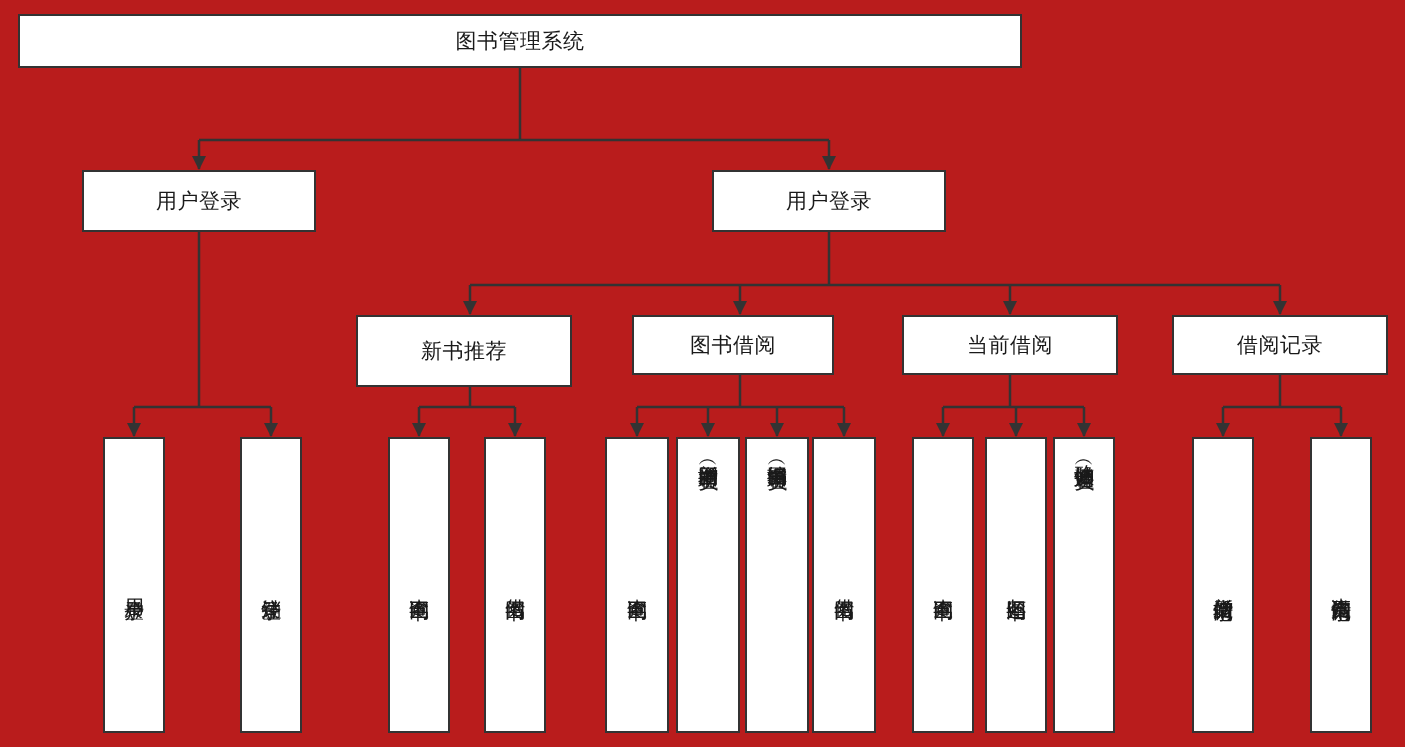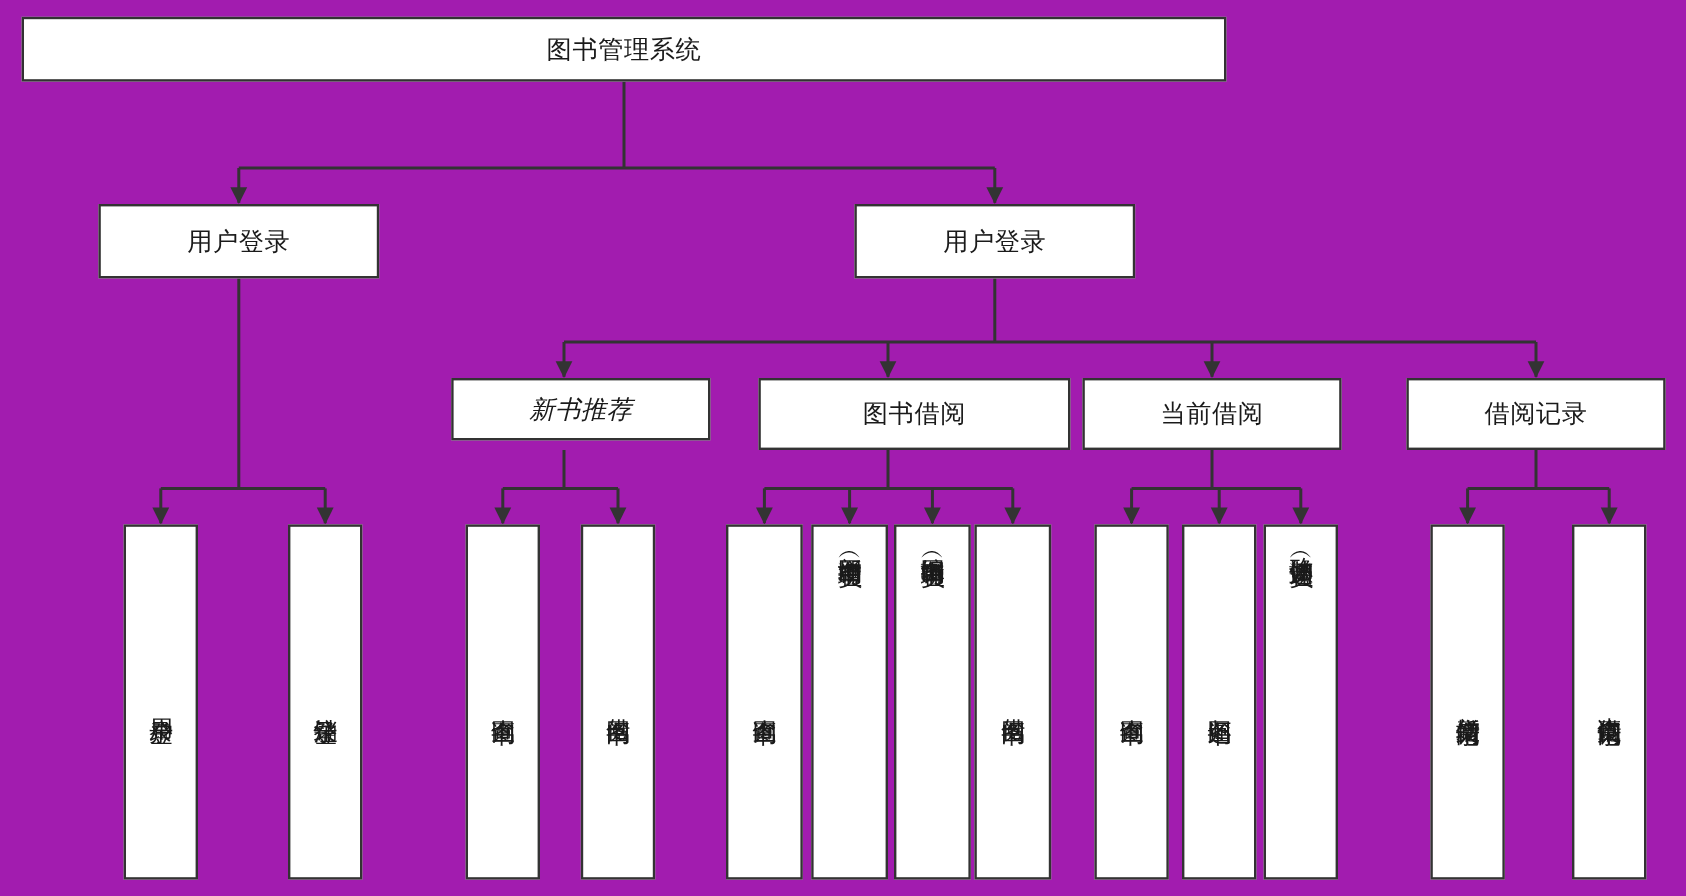--- a/index.html
+++ b/index.html
@@ -9,21 +9,21 @@
     background: #ffffff;
   }
   body {
     font-family: "DejaVu Sans", "Liberation Sans", sans-serif;
     color: #1a1a1a;
   }
   #canvas {
     position: relative;
     width: 1405px;
     height: 747px;
-    background: #a21caf;
+    background: #b91c1c;
     overflow: hidden;
   }
   #edges {
     position: absolute;
     left: 0;
     top: 0;
     width: 1405px;
     height: 747px;
     pointer-events: none;
   }
@@ -136,24 +136,24 @@
   <div id="nodes">
       <div class="node" style="left: 18px; top: 14px; width: 1004px; height: 54px;">
         <div class="label">图书管理系统</div>
       </div>
       <div class="node" style="left: 82px; top: 170px; width: 234px; height: 62px;">
         <div class="label">用户登录</div>
       </div>
       <div class="node" style="left: 712px; top: 170px; width: 234px; height: 62px;">
         <div class="label">用户登录</div>
       </div>
-      <div class="node" style="left: 376px; top: 315px; width: 216px; height: 52px; font-style: italic;">
+      <div class="node" style="left: 356px; top: 315px; width: 216px; height: 72px;">
         <div class="label">新书推荐</div>
       </div>
-      <div class="node" style="left: 632px; top: 315px; width: 260px; height: 60px;">
+      <div class="node" style="left: 632px; top: 315px; width: 202px; height: 60px;">
         <div class="label">图书借阅</div>
       </div>
       <div class="node" style="left: 902px; top: 315px; width: 216px; height: 60px; justify-content: center;">
         <div class="label">当前借阅</div>
       </div>
       <div class="node" style="left: 1172px; top: 315px; width: 216px; height: 60px;">
         <div class="label">借阅记录</div>
       </div>
       <div class="node leaf center-v" style="left: 103px; top: 437px; width: 62px; height: 296px;">
         <div class="label">用户登录</div>

